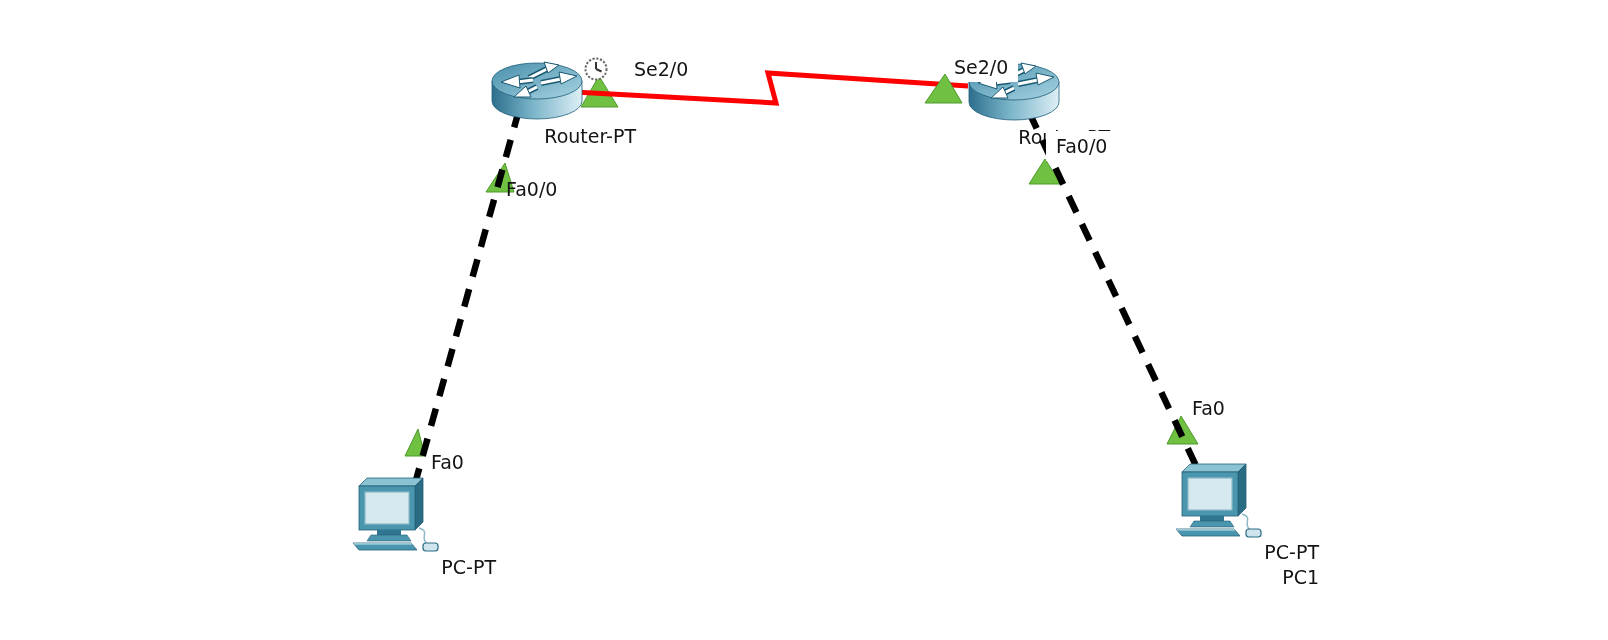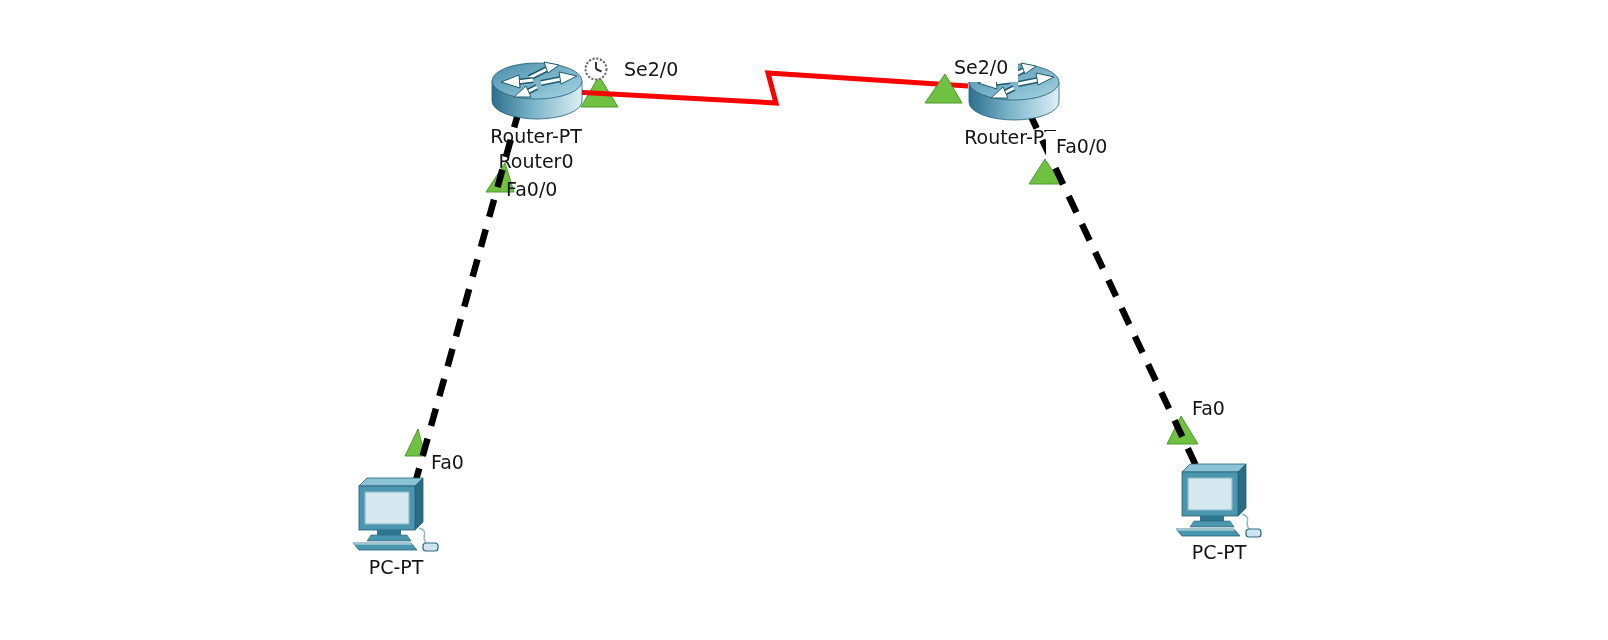--- a/index.html
+++ b/index.html
@@ -4,48 +4,48 @@
 <style>
   html,body{margin:0;padding:0;background:#ffffff;}
   #canvas{
     position:relative;width:1608px;height:640px;background:#ffffff;overflow:hidden;
     font-family:"DejaVu Sans","Liberation Sans",sans-serif;color:#141414;
   }
   .layer{position:absolute;left:0;top:0;width:1608px;height:640px;}.z2{z-index:2}.z3{z-index:3}.z6{z-index:6}
   .device{position:absolute;z-index:4;}
   .device svg{display:block;}
   .namelabel{
-    position:absolute;z-index:1;width:200px;text-align:center;
+    position:absolute;z-index:1;width:200px;text-align:right;
     font-size:19px;line-height:25px;white-space:nowrap;
   }
   .portlabel{
     position:absolute;z-index:5;font-size:19px;line-height:24px;white-space:nowrap;
-    display:flex;align-items:center;gap:15px;
+    display:flex;align-items:center;gap:25px;
   }
   .portlabel.boxed{background:#ffffff;padding:3px 10px;}
   svg.layer{pointer-events:none;}
   svg.layer .hit{pointer-events:stroke;}
 </style>
 </head>
 <body>
 
 <div id="canvas">
 
   <div class="namelabel" style="left:436px;top:124px">
     <div>Router-PT</div>
-    <div>Router0</div>
   </div>
   <div class="namelabel" style="left:910px;top:125px">
     <div>Router-PT</div>
   </div>
   <div class="namelabel" style="left:296px;top:555px">
     <div>PC-PT</div>
   </div>
   <div class="namelabel" style="left:1119px;top:540px">
     <div>PC-PT</div>
+    <div>PC1</div>
   </div>
 
   <svg class="layer z2">
     <polygon points="599,76 581,107 618,107" fill="#70c041" stroke="#4e9a2e" stroke-width="1"></polygon>
     <polygon points="505,163 486,192 514,192" fill="#70c041" stroke="#4e9a2e" stroke-width="1"></polygon>
     <polygon points="418,429 405,456 425,456" fill="#70c041" stroke="#4e9a2e" stroke-width="1"></polygon>
     <polygon points="1045,159 1029,184 1061,184" fill="#70c041" stroke="#4e9a2e" stroke-width="1"></polygon>
     <polygon points="1181,416 1167,444 1198,444" fill="#70c041" stroke="#4e9a2e" stroke-width="1"></polygon>
   </svg>
 

